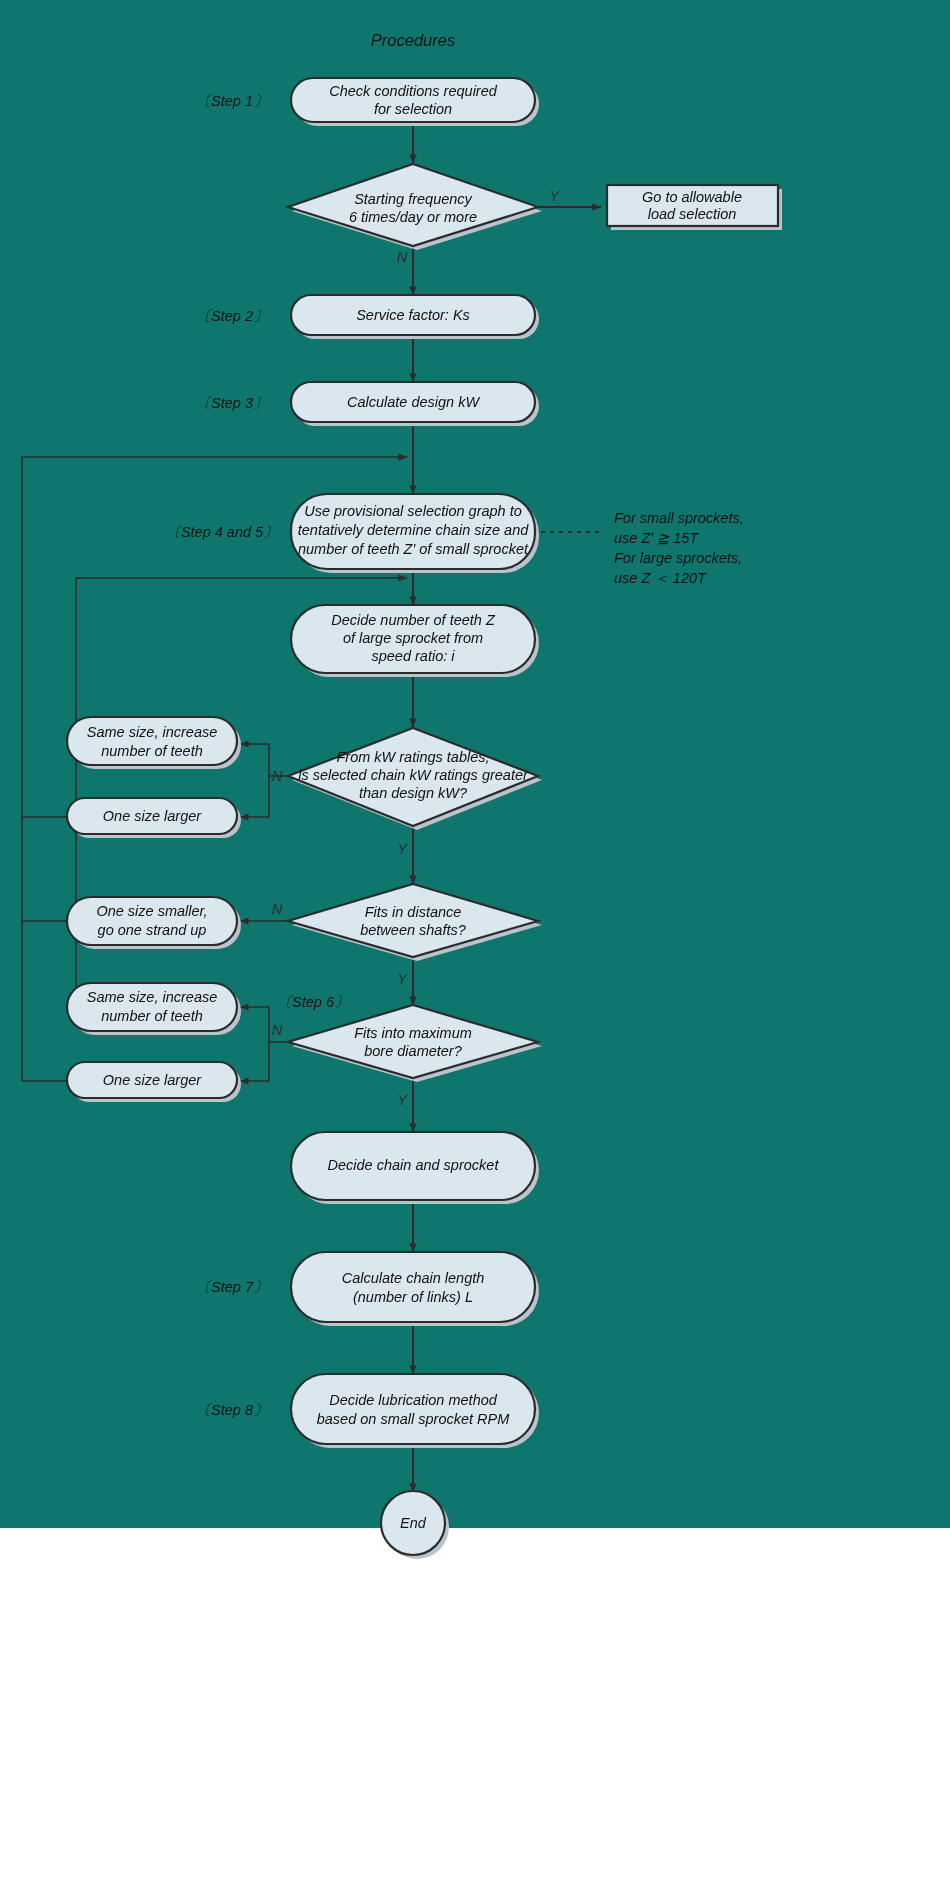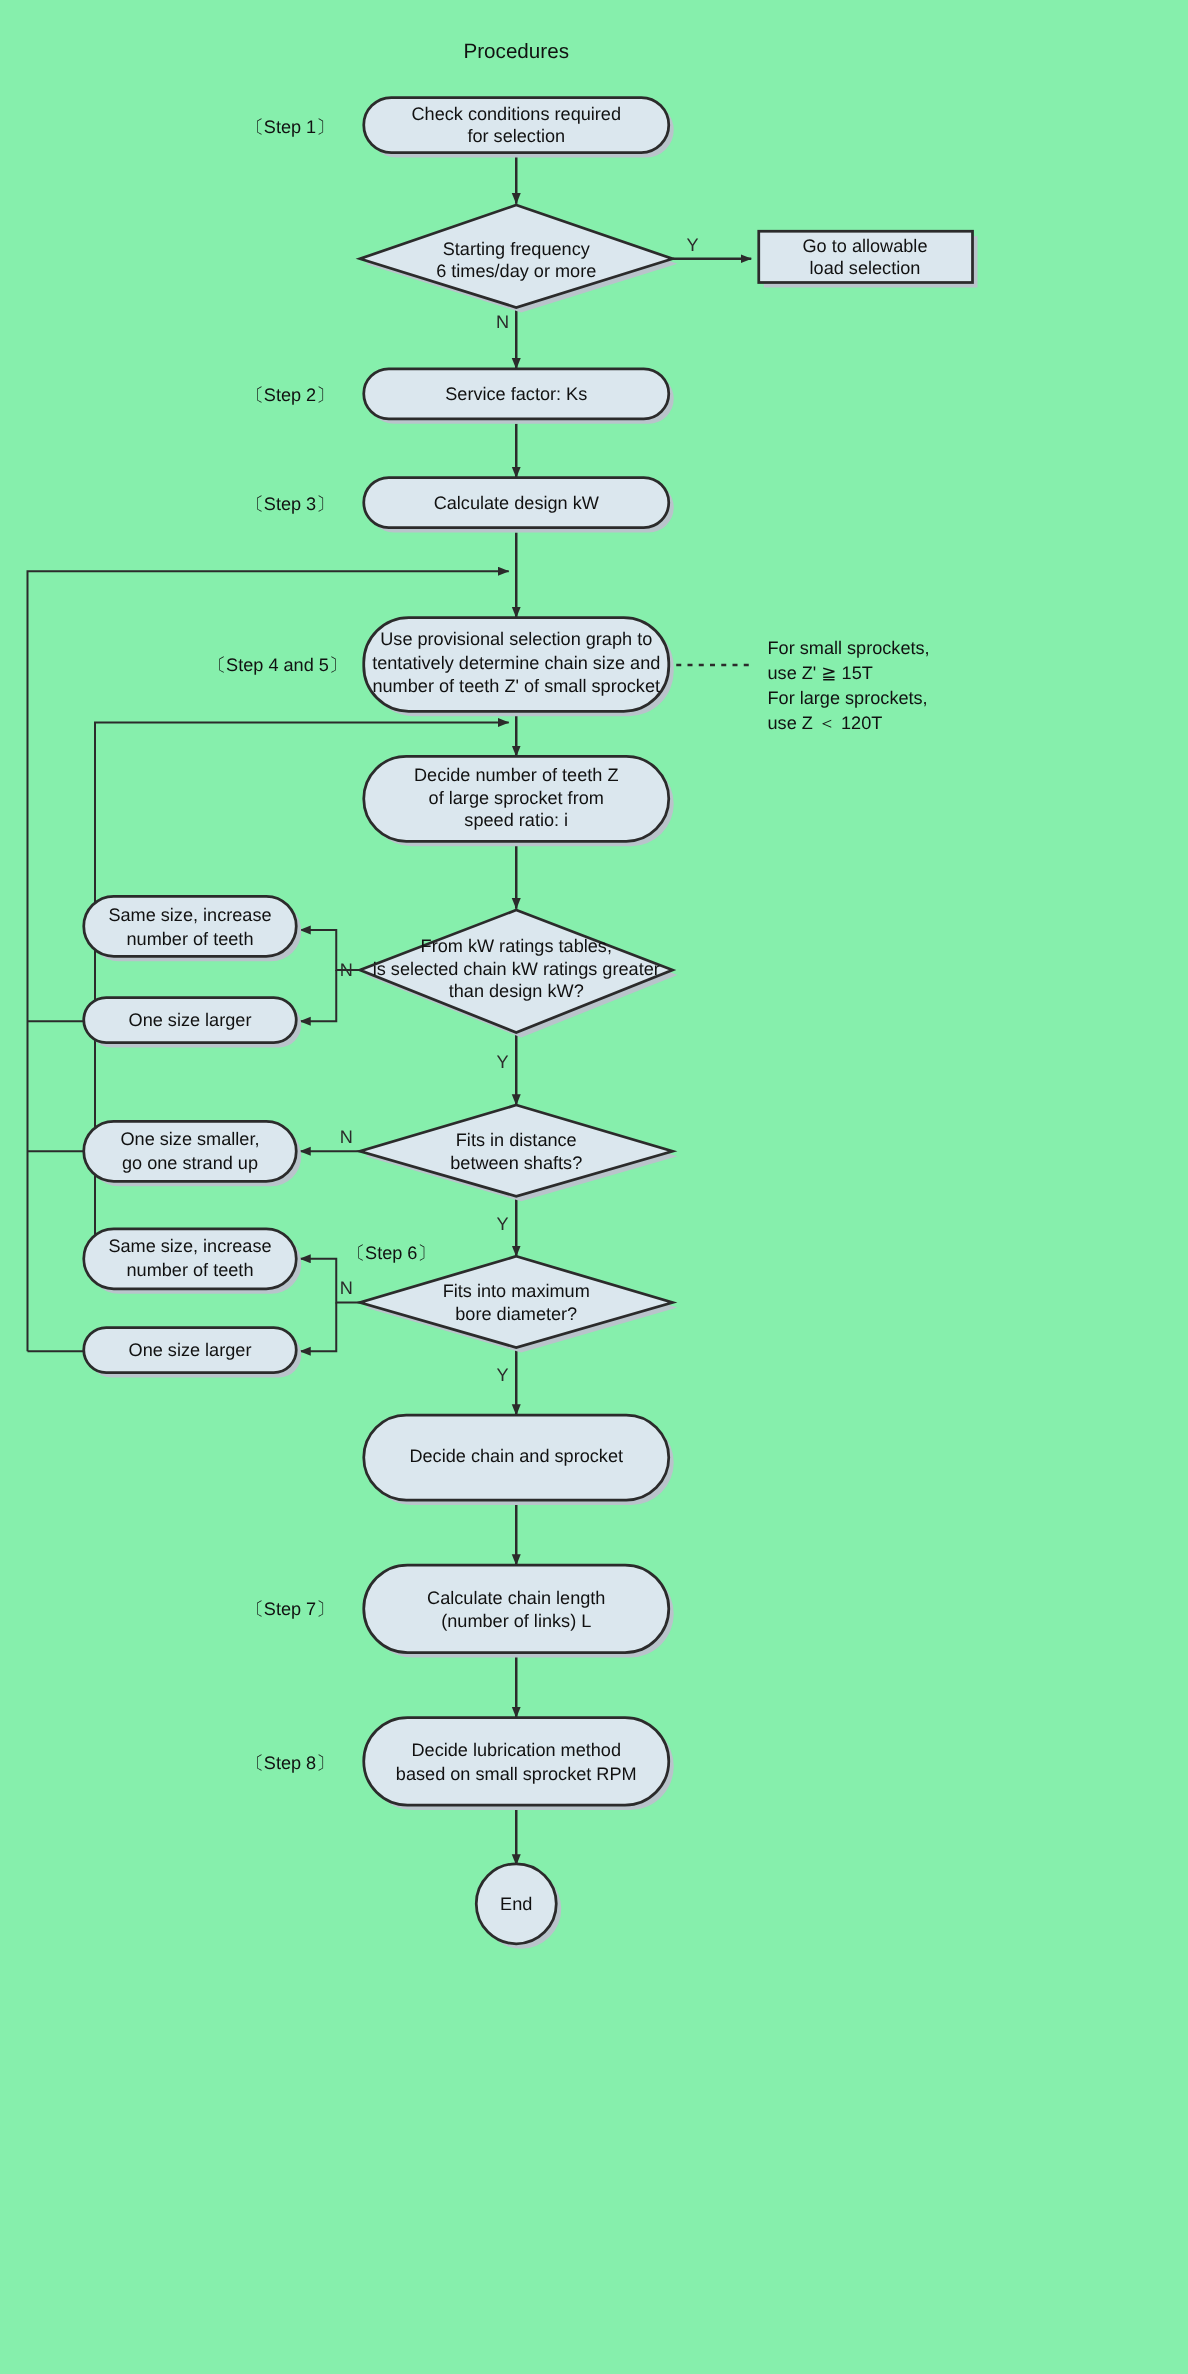--- a/index.html
+++ b/index.html
@@ -1,17 +1,17 @@
 <!DOCTYPE html>
 <html><head>
 <meta charset="utf-8">
 <style>
   html,body{margin:0;padding:0;background:#ffffff;}
   body{width:950px;height:1899px;font-family:"Liberation Sans",sans-serif;overflow:hidden;}
-  #stage{position:relative;width:950px;height:1899px;background:#86efac;}
+  #stage{position:relative;width:950px;height:1528px;background:#0f766e;font-style:italic;}
   svg{position:absolute;left:0;top:0;width:950px;height:1899px;}
   .nodeText{font-family:"Liberation Sans",sans-serif;font-size:14.5px;fill:#111111;text-anchor:middle;dominant-baseline:middle;}
   .titleText{font-family:"Liberation Sans",sans-serif;font-size:16.5px;fill:#111111;text-anchor:middle;}
   .stepText{font-family:"Liberation Sans",sans-serif;font-size:14.5px;fill:#111111;text-anchor:middle;}
   .branchText{font-family:"Liberation Sans",sans-serif;font-size:14.5px;fill:#2b2b2b;text-anchor:middle;}
   .noteText{font-family:"Liberation Sans",sans-serif;font-size:14.5px;fill:#111111;text-anchor:start;}
   .shape{fill:#dbe7ee;stroke:#2b2b2b;stroke-width:2.2;}
   .shapeShadow{fill:#b9c4cb;stroke:none;}
   .line{stroke:#2b2b2b;stroke-width:2;fill:none;}
   .thinline{stroke:#2b2b2b;stroke-width:1.6;fill:none;}

